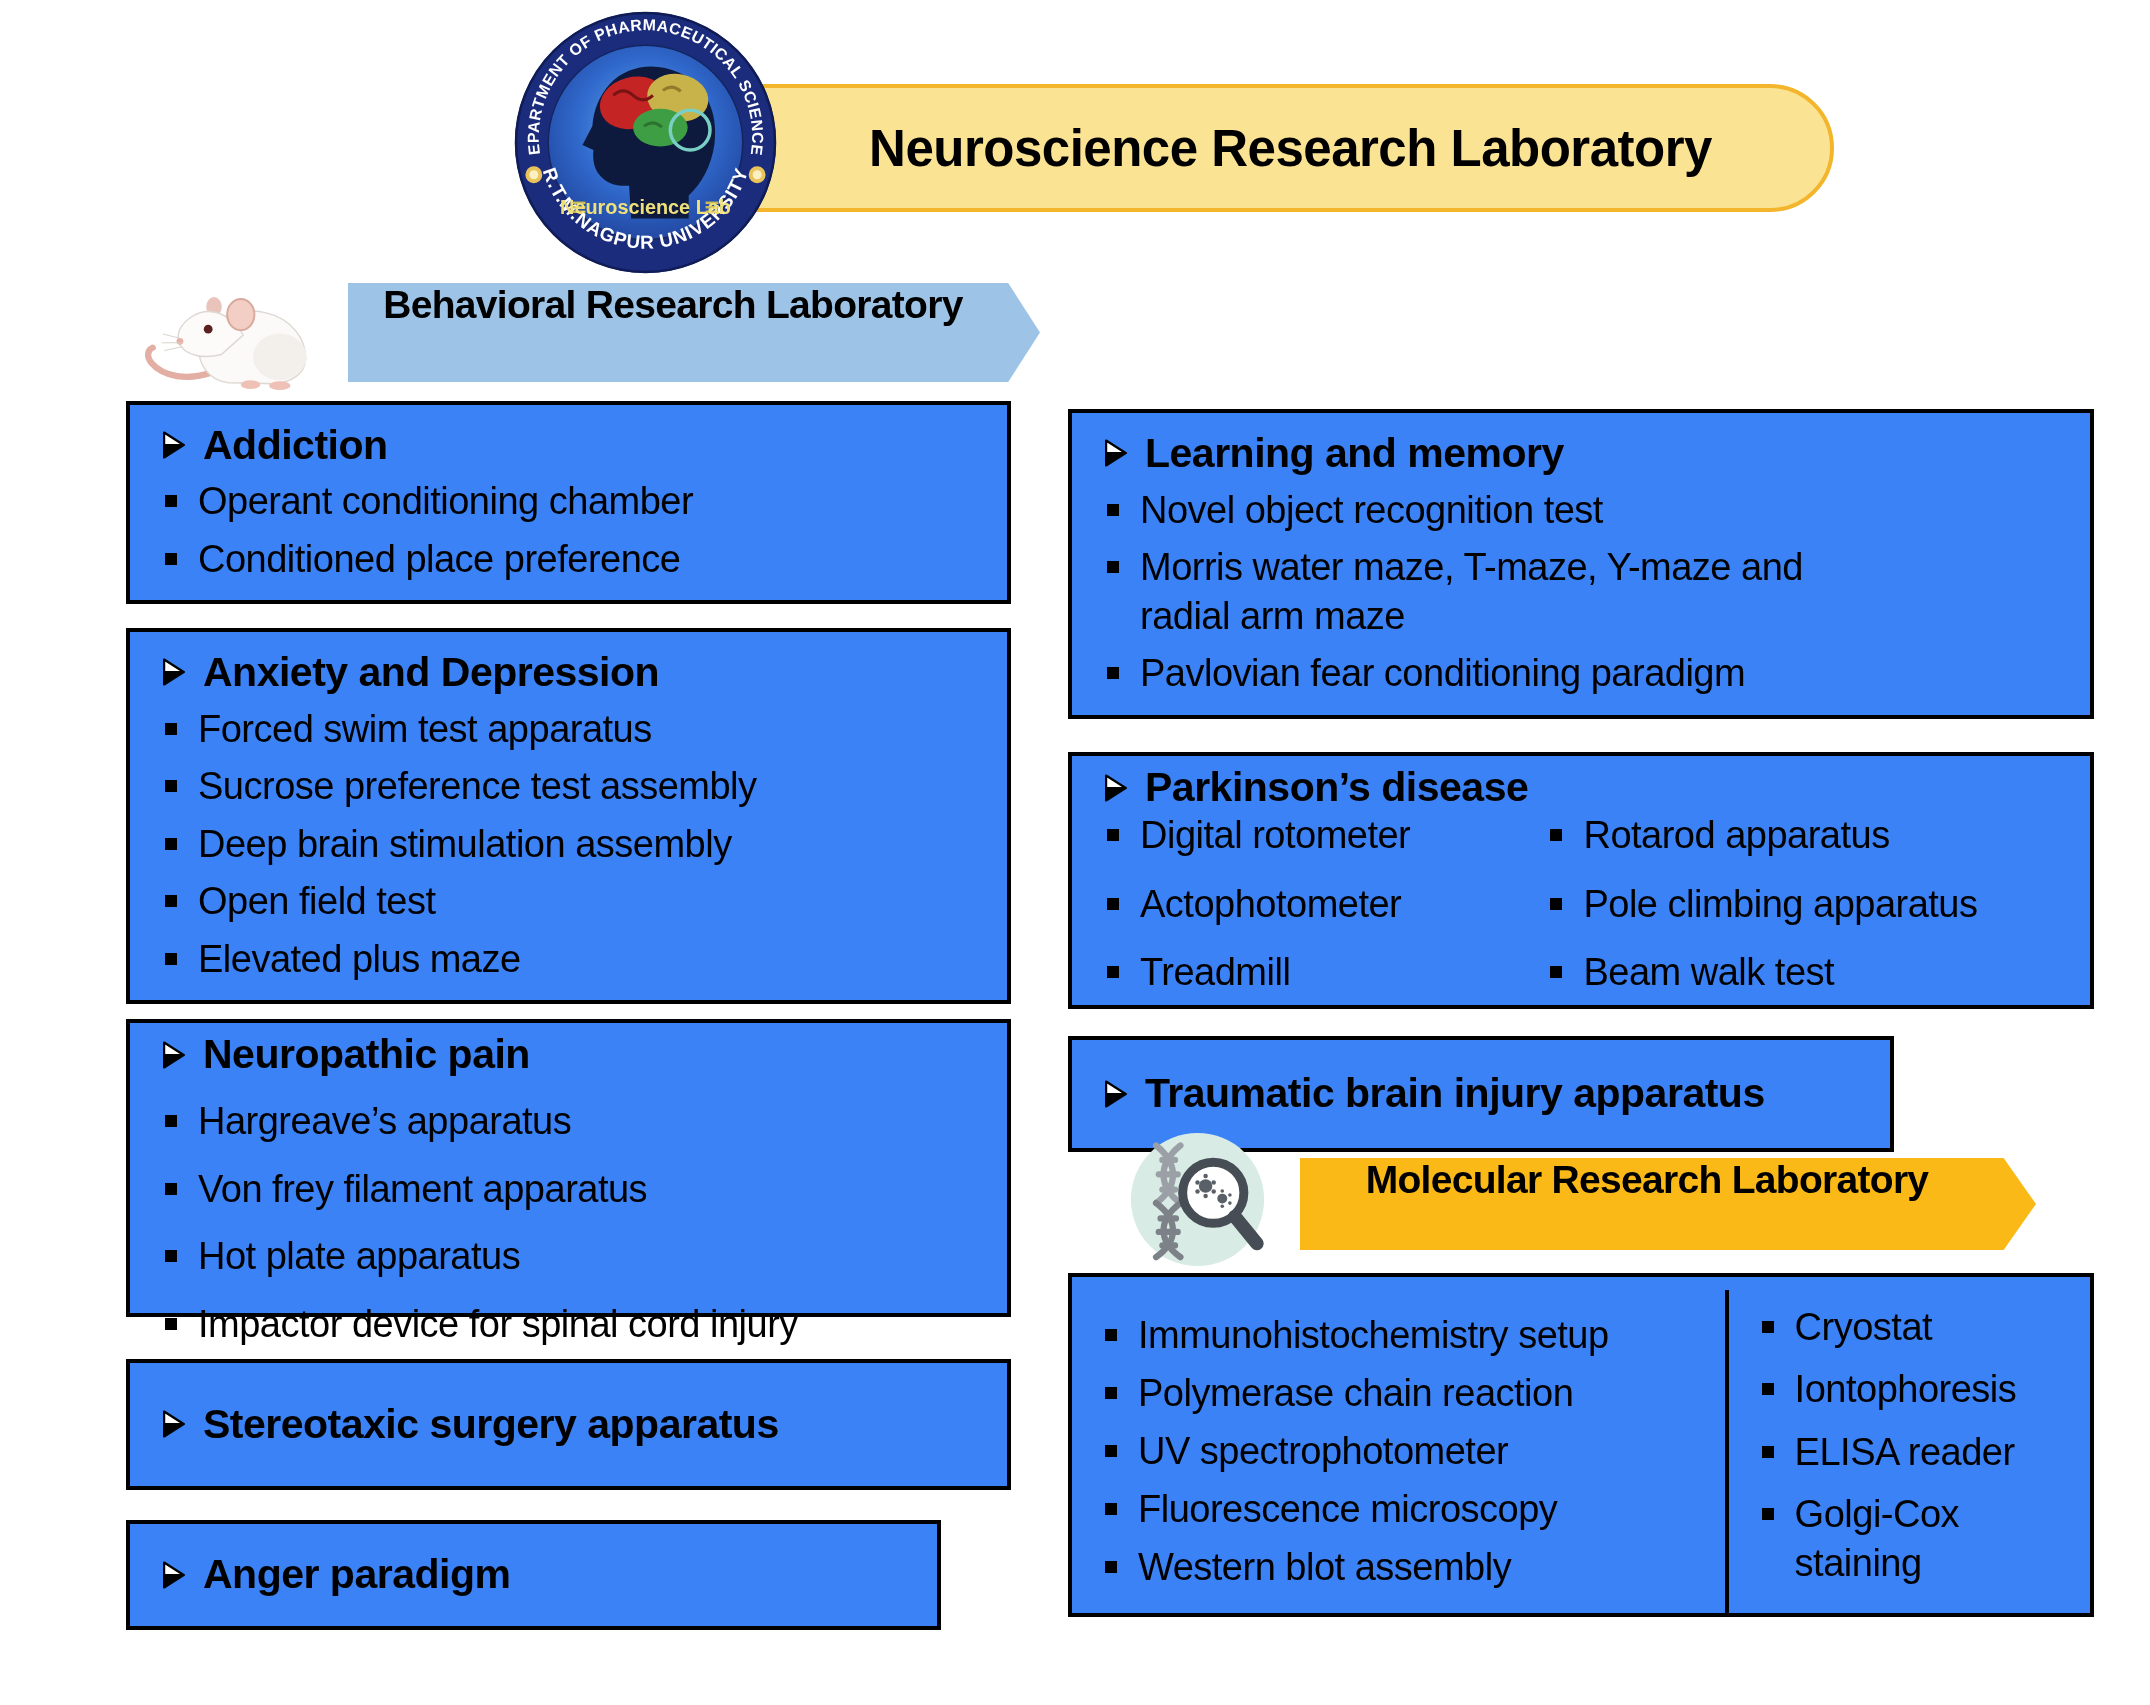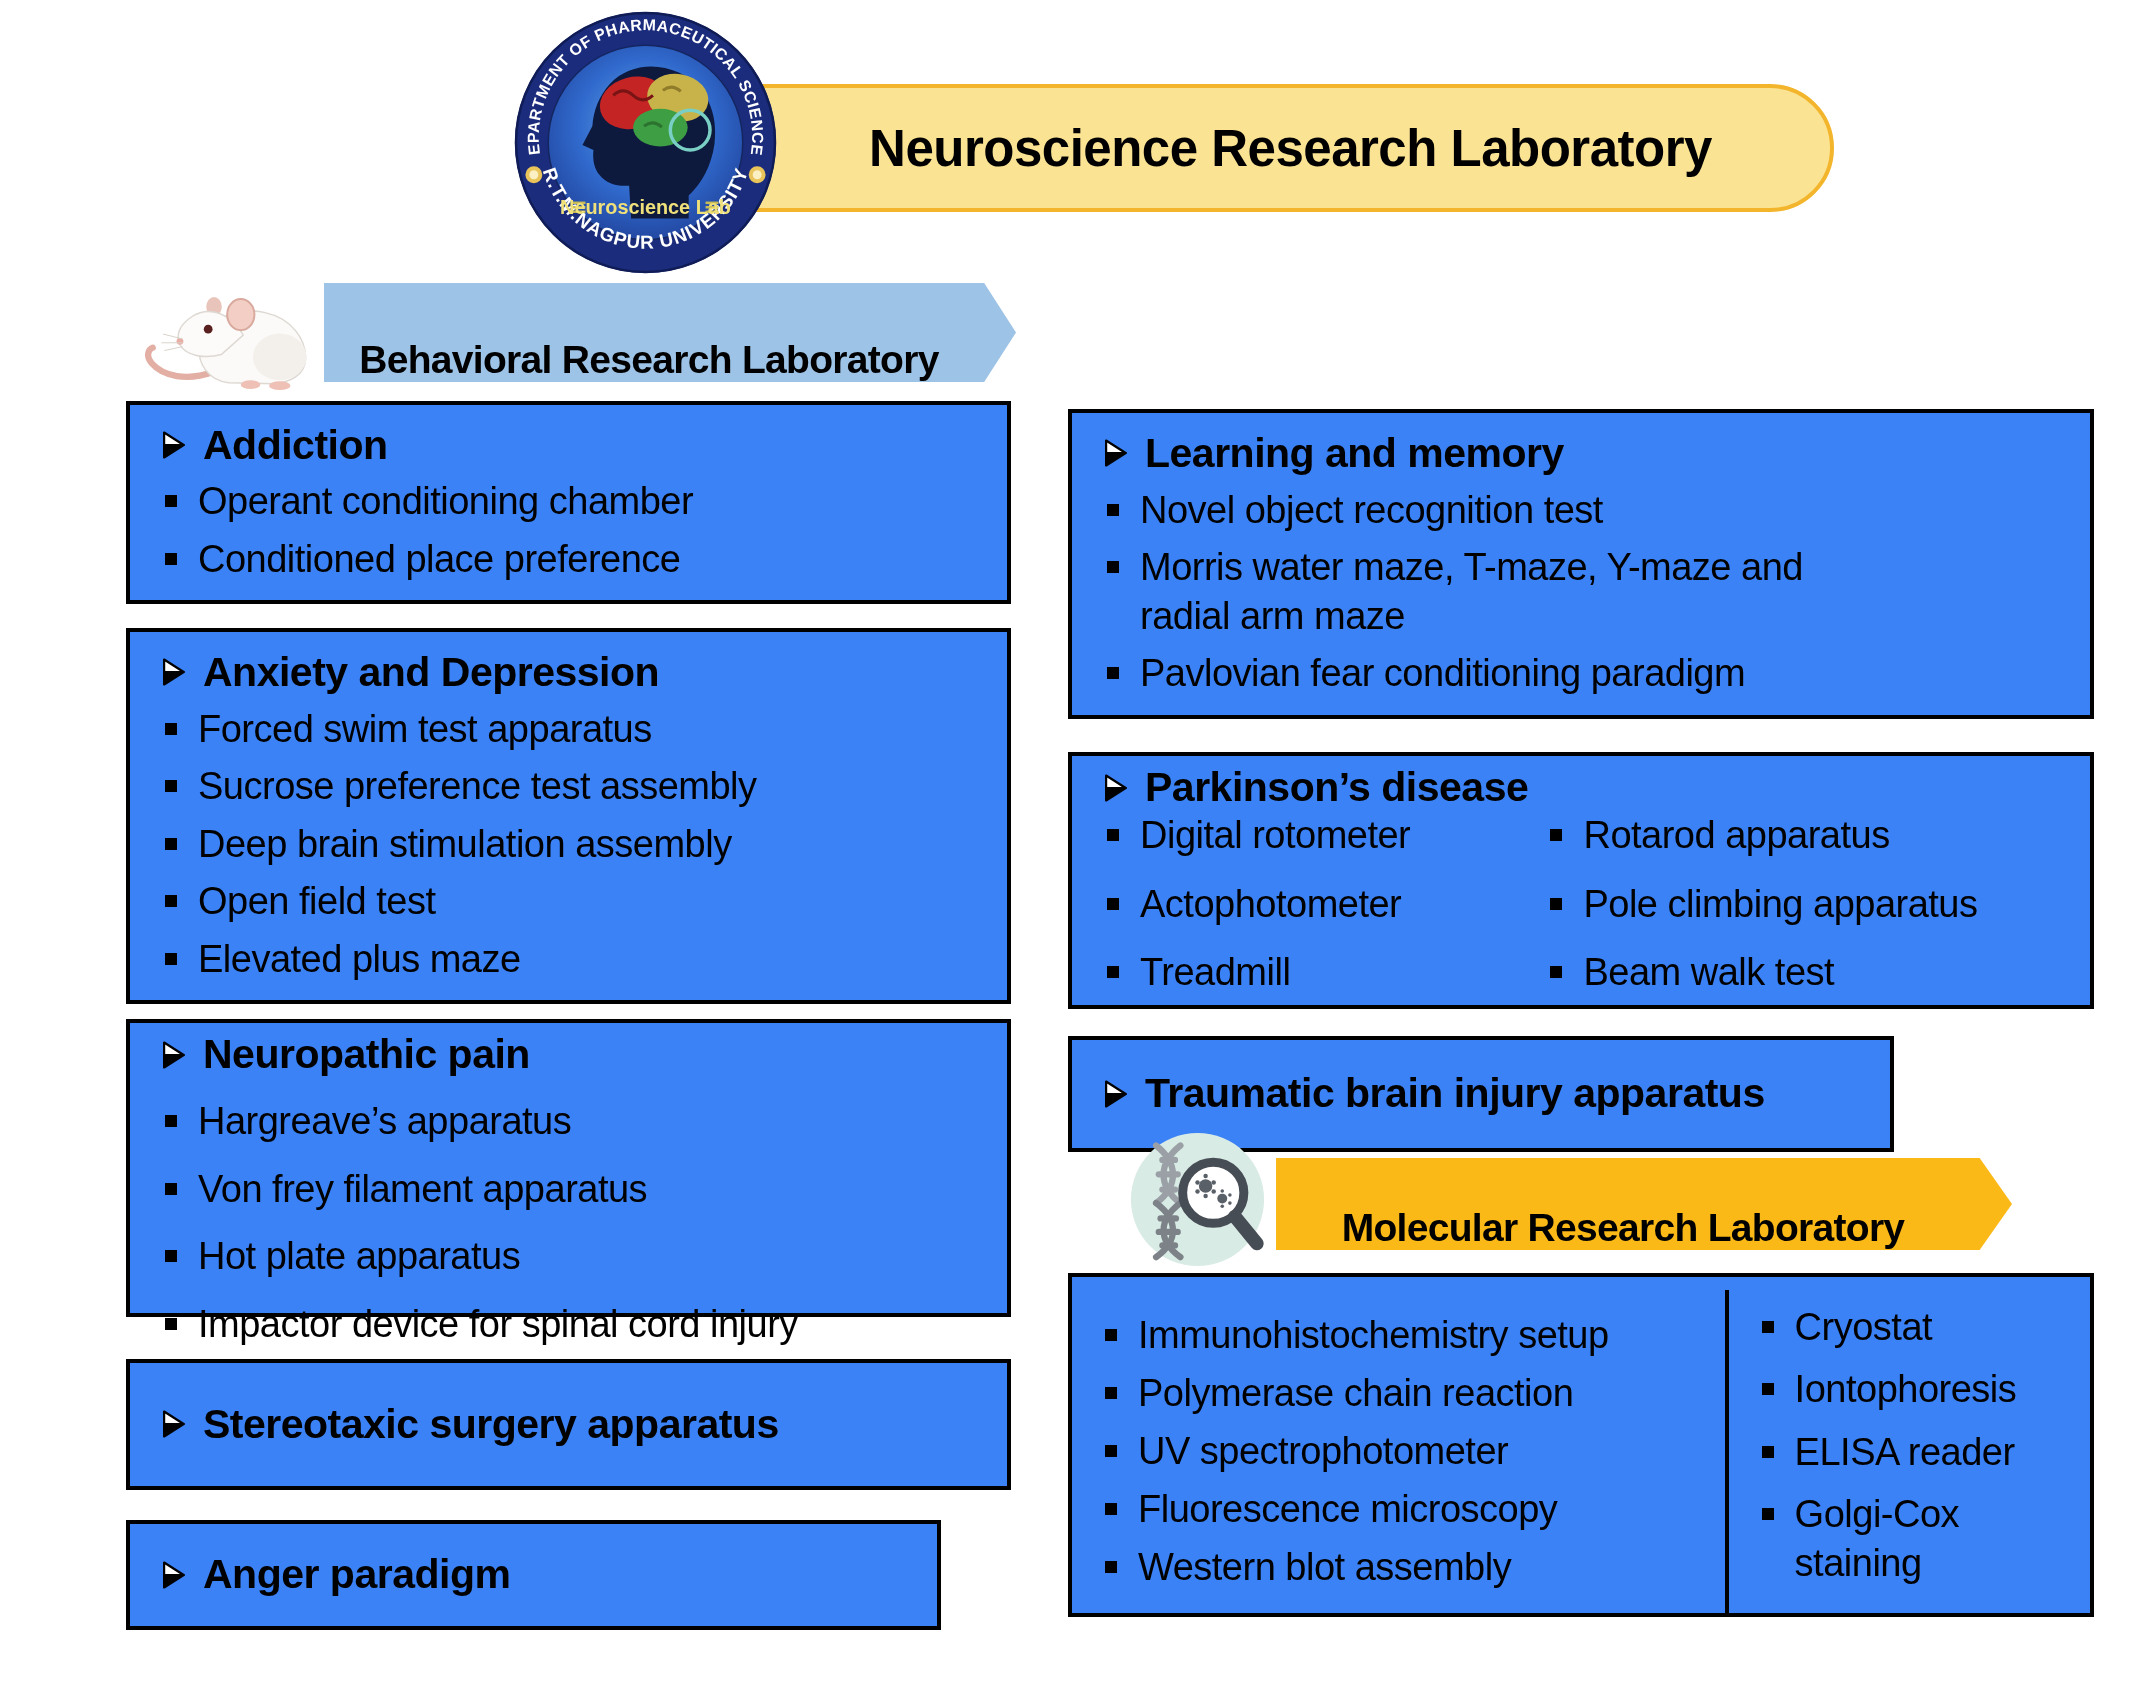--- a/index.html
+++ b/index.html
@@ -11,21 +11,21 @@
     background:#FBE394;border:4.4px solid #F2B52B;border-radius:35px 69px 69px 35px;
     box-sizing:border-box;display:flex;align-items:center;justify-content:center;z-index:1;}
   .title-text{font-size:51px;font-weight:bold;letter-spacing:-0.5px;padding-left:30px;white-space:nowrap;}
 
   .logo{position:absolute;left:514px;top:11px;width:263px;height:263px;z-index:2;}
   .logo svg{width:100%;height:100%;display:block;}
 
   .rat{position:absolute;left:141px;top:276px;width:185px;height:118px;}
   .rat svg{width:100%;height:100%;display:block;}
 
-  .arrow-banner{position:absolute;display:flex;align-items:flex-end;justify-content:center;box-sizing:border-box;}
+  .arrow-banner{position:absolute;display:flex;align-items:flex-start;justify-content:center;box-sizing:border-box;margin-left:24px;}
   .blue-banner{left:324px;top:283px;width:692px;height:99px;background:#9DC3E6;
     clip-path:polygon(0 0,95.4% 0,100% 50%,95.4% 100%,0 100%);padding-right:42px;}
   .orange-banner{left:1276px;top:1158px;width:736px;height:92px;background:#FBB917;
     clip-path:polygon(0 0,95.6% 0,100% 50%,95.6% 100%,0 100%);padding-right:42px;z-index:1;}
   .banner-label{font-size:39px;font-weight:bold;letter-spacing:-0.7px;white-space:nowrap;}
 
   .mol-icon{position:absolute;left:1130px;top:1132px;width:135px;height:135px;z-index:2;}
   .mol-icon svg{width:100%;height:100%;display:block;}
 
   

